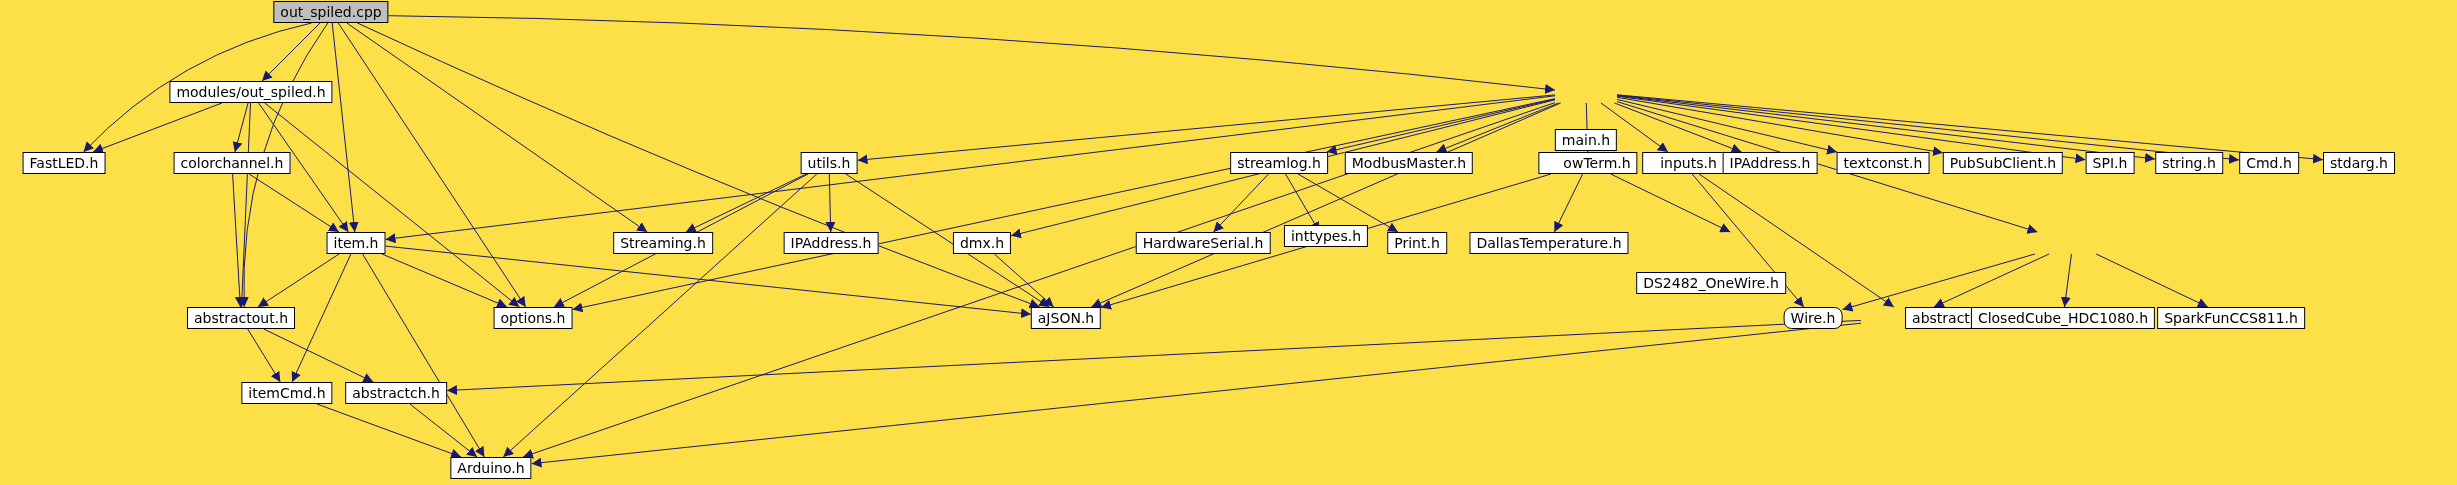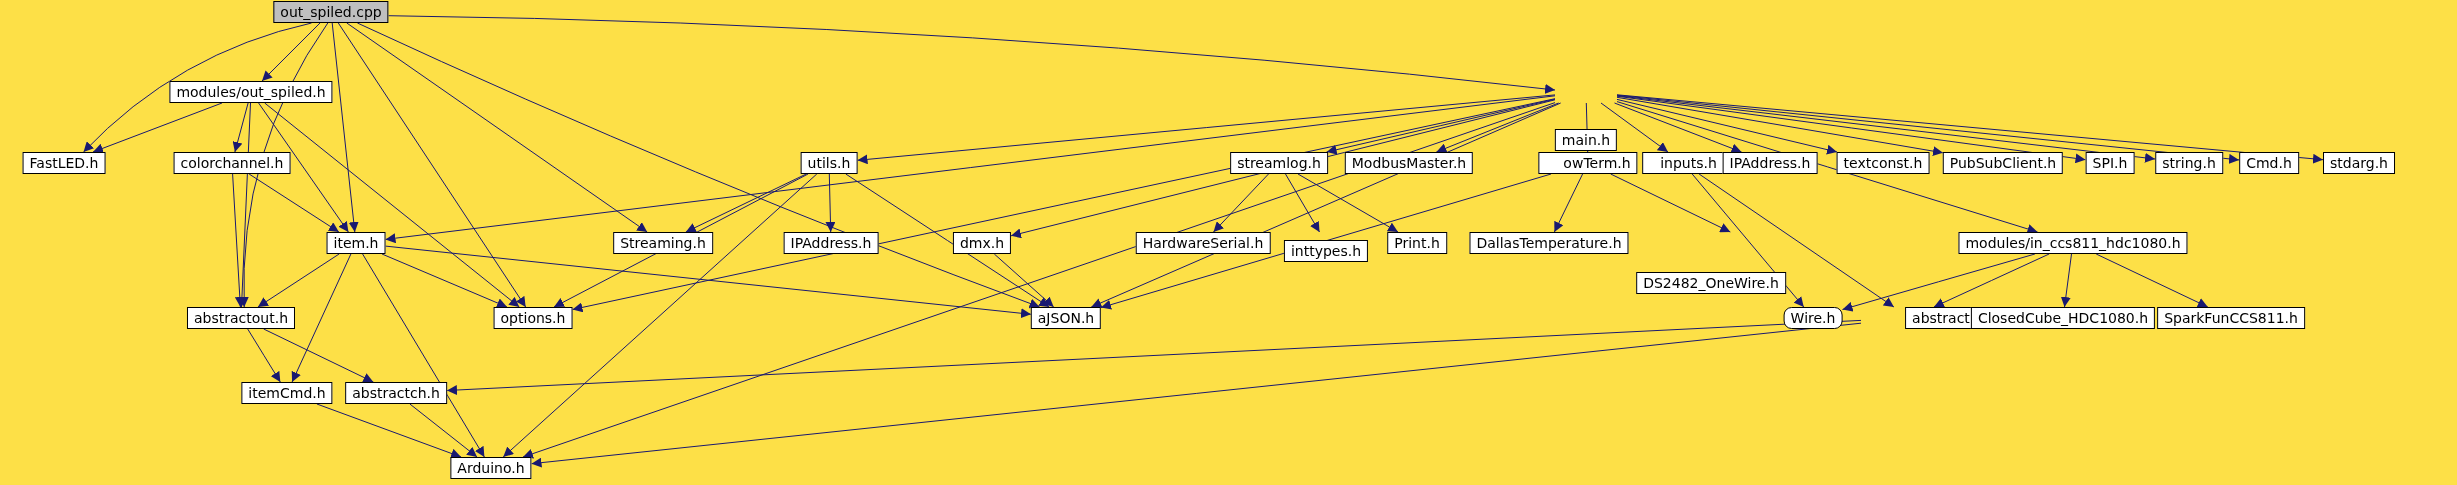--- a/index.html
+++ b/index.html
@@ -130,25 +130,24 @@
     <div class="node" title="PubSubClient.h" style="left: 2003px; top: 163px;">PubSubClient.h</div>
     <div class="node" title="SPI.h" style="left: 2110px; top: 163px;">SPI.h</div>
     <div class="node" title="string.h" style="left: 2189px; top: 163px;">string.h</div>
     <div class="node" title="Cmd.h" style="left: 2269px; top: 163px;">Cmd.h</div>
     <div class="node" title="stdarg.h" style="left: 2359px; top: 163px;">stdarg.h</div>
     <div class="node" title="item.h" style="left: 356px; top: 243px;">item.h</div>
     <div class="node" title="Streaming.h" style="left: 663px; top: 243px;">Streaming.h</div>
     <div class="node" title="IPAddress.h" style="left: 831px; top: 243px;">IPAddress.h</div>
     <div class="node" title="dmx.h" style="left: 982px; top: 243px;">dmx.h</div>
     <div class="node" title="HardwareSerial.h" style="left: 1203px; top: 243px;">HardwareSerial.h</div>
-    <div class="node" title="inttypes.h" style="left: 1326px; top: 251px;">inttypes.h</div>
+    <div class="node" title="inttypes.h" style="left: 1326px; top: 236px;">inttypes.h</div>
     <div class="node" title="Print.h" style="left: 1417px; top: 243px;">Print.h</div>
     <div class="node" title="DallasTemperature.h" style="left: 1549px; top: 243px;">DallasTemperature.h</div>
     <div class="node" title="DS2482_OneWire.h" style="left: 1711px; top: 243px; margin-top: 40px;">DS2482_OneWire.h</div>
-    <div class="node" title="modules/in_ccs811_hdc1080.h" style="left: 2073px; top: 243px;">modules/in_ccs811_hdc1080.h</div>
     <div class="node" title="abstractout.h" style="left: 241px; top: 318px;">abstractout.h</div>
     <div class="node" title="options.h" style="left: 533px; top: 318px;">options.h</div>
     <div class="node" title="aJSON.h" style="left: 1066px; top: 318px;">aJSON.h</div>
     <div class="node" title="Wire.h" style="left: 1813px; top: 318px; border-radius: 8px;">Wire.h</div>
     <div class="node" title="abstractin.h" style="left: 1910px; top: 318px; margin-left: 44px;">abstractin.h</div>
     <div class="node" title="ClosedCube_HDC1080.h" style="left: 2063px; top: 318px;">ClosedCube_HDC1080.h</div>
     <div class="node" title="SparkFunCCS811.h" style="left: 2231px; top: 318px;">SparkFunCCS811.h</div>
     <div class="node" title="itemCmd.h" style="left: 287px; top: 393px;">itemCmd.h</div>
     <div class="node" title="abstractch.h" style="left: 396px; top: 393px;">abstractch.h</div>
     <div class="node" title="Arduino.h" style="left: 491px; top: 468px;">Arduino.h</div>

